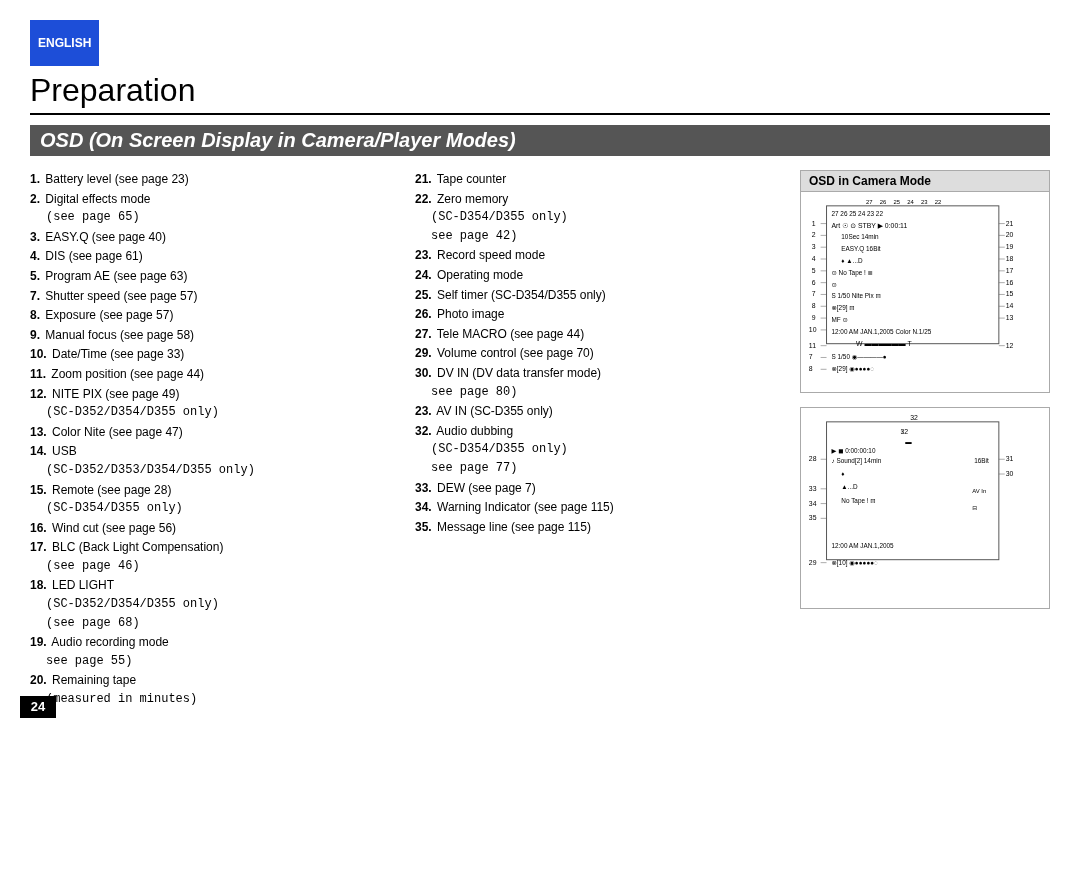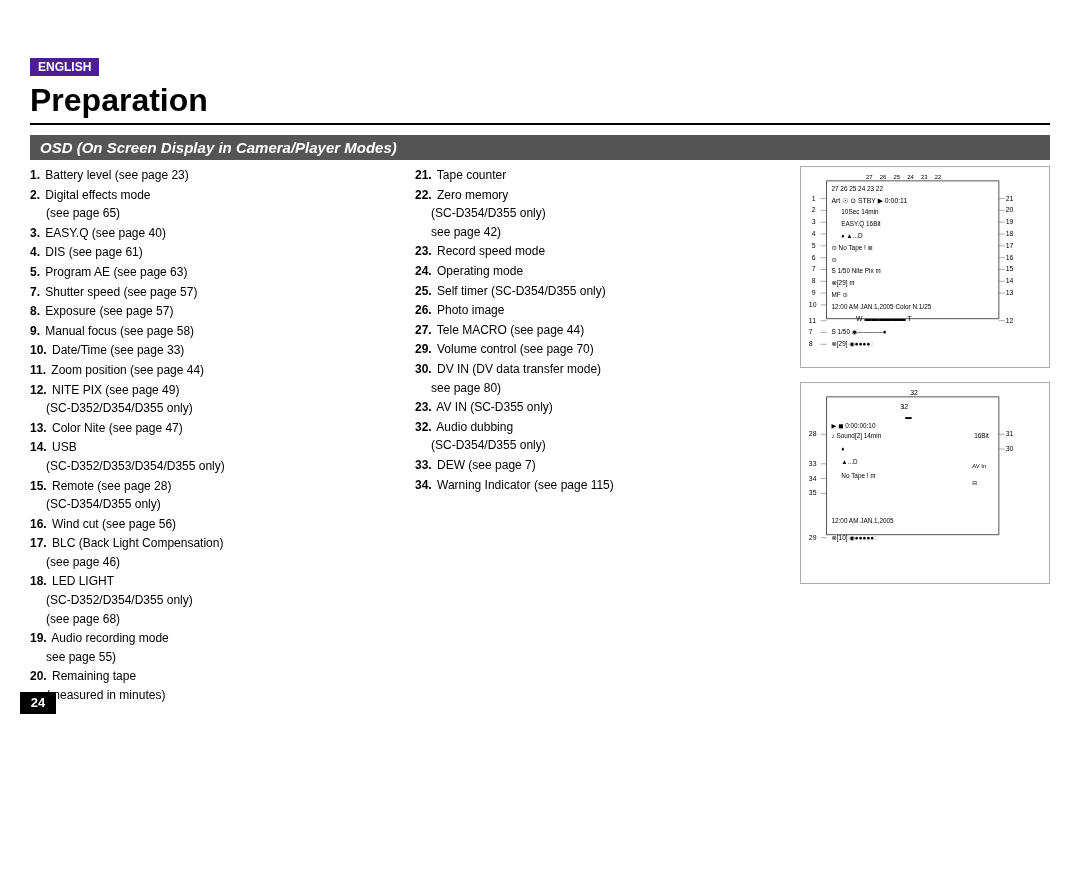--- a/index.html
+++ b/index.html
@@ -11,43 +11,42 @@
       font-size: 13px;
       color: #000;
       overflow: hidden;
     }
     .page {
       padding: 20px 30px;
       position: relative;
     }
     .lang-badge {
       display: inline-block;
-      background: #4c1d95;
+      background: #1d4ed8;
       color: #fff;
       font-weight: bold;
       font-size: 12px;
-      padding: 2px 8px;
+      padding: 16px 8px;
       margin-bottom: 6px;
-      margin-top: 38px;
     }
     .page-title {
       font-size: 32px;
-      font-weight: bold;
+      font-weight: normal;
       margin-bottom: 10px;
       border-bottom: 2px solid #000;
       padding-bottom: 4px;
     }
     .section-header {
       background: #555;
       color: #fff;
       font-style: italic;
       font-weight: bold;
-      font-size: 15px;
+      font-size: 20px;
       padding: 4px 10px;
-      margin-bottom: 6px;
+      margin-bottom: 14px;
     }
     .content-area {
       display: flex;
       gap: 0;
     }
     .lists-area {
       flex: 1;
       display: flex;
       gap: 0px;
     }
@@ -65,20 +64,21 @@
       padding-left: 0;
       margin-bottom: 1px;
     }
     .col ol li .num {
       font-weight: bold;
       margin-right: 2px;
     }
     .col ol li .indent {
       display: block;
       padding-left: 16px;
+      font-family: Liberation Mono, monospace;
     }
     .right-panel {
       width: 250px;
       flex-shrink: 0;
     }
     .osd-box {
       border: 1.5px solid #aaa;
       margin-bottom: 14px;
     }
     .osd-box-title {
@@ -154,30 +154,32 @@
           <li><span class="num">21.</span> Tape counter</li>
           <li><span class="num">22.</span> Zero memory<span class="indent">(SC-D354/D355 only)</span><span class="indent">see page 42)</span></li>
           <li><span class="num">23.</span> Record speed mode</li>
           <li><span class="num">24.</span> Operating mode</li>
           <li><span class="num">25.</span> Self timer (SC-D354/D355 only)</li>
           <li><span class="num">26.</span> Photo image</li>
           <li><span class="num">27.</span> Tele MACRO (see page 44)</li>
           <li><span class="num">29.</span> Volume control (see page 70)</li>
           <li><span class="num">30.</span> DV IN (DV data transfer mode)<span class="indent">see page 80)</span></li>
           <li><span class="num">23.</span> AV IN (SC-D355 only)</li>
-          <li><span class="num">32.</span> Audio dubbing<span class="indent">(SC-D354/D355 only)</span></li>
+          <li><span class="num">32.</span> Audio dubbing<span class="indent">(SC-D354/D355 only)</span><span class="indent">see page 77)</span></li>
           <li><span class="num">33.</span> DEW (see page 7)</li>
           <li><span class="num">34.</span> Warning Indicator (see page 115)</li>
+          <li><span class="num">35.</span> Message line (see page 115)</li>
         </ol>
       </div>
     </div>
 
     <div class="right-panel">
 
       <div class="osd-box">
+        <div class="osd-box-title">OSD in Camera Mode</div>
         <div class="osd-diagram">
           <svg viewBox="0 0 240 195" xmlns="http://www.w3.org/2000/svg">
 
             <rect x="20" y="10" width="175" height="140" fill="none" stroke="#555" stroke-width="1"></rect>
 
             <text x="5" y="30" font-size="7" fill="#000">1</text>
             <text x="5" y="42" font-size="7" fill="#000">2</text>
             <text x="5" y="54" font-size="7" fill="#000">3</text>
             <text x="5" y="66" font-size="7" fill="#000">4</text>
             <text x="5" y="78" font-size="7" fill="#000">5</text>

